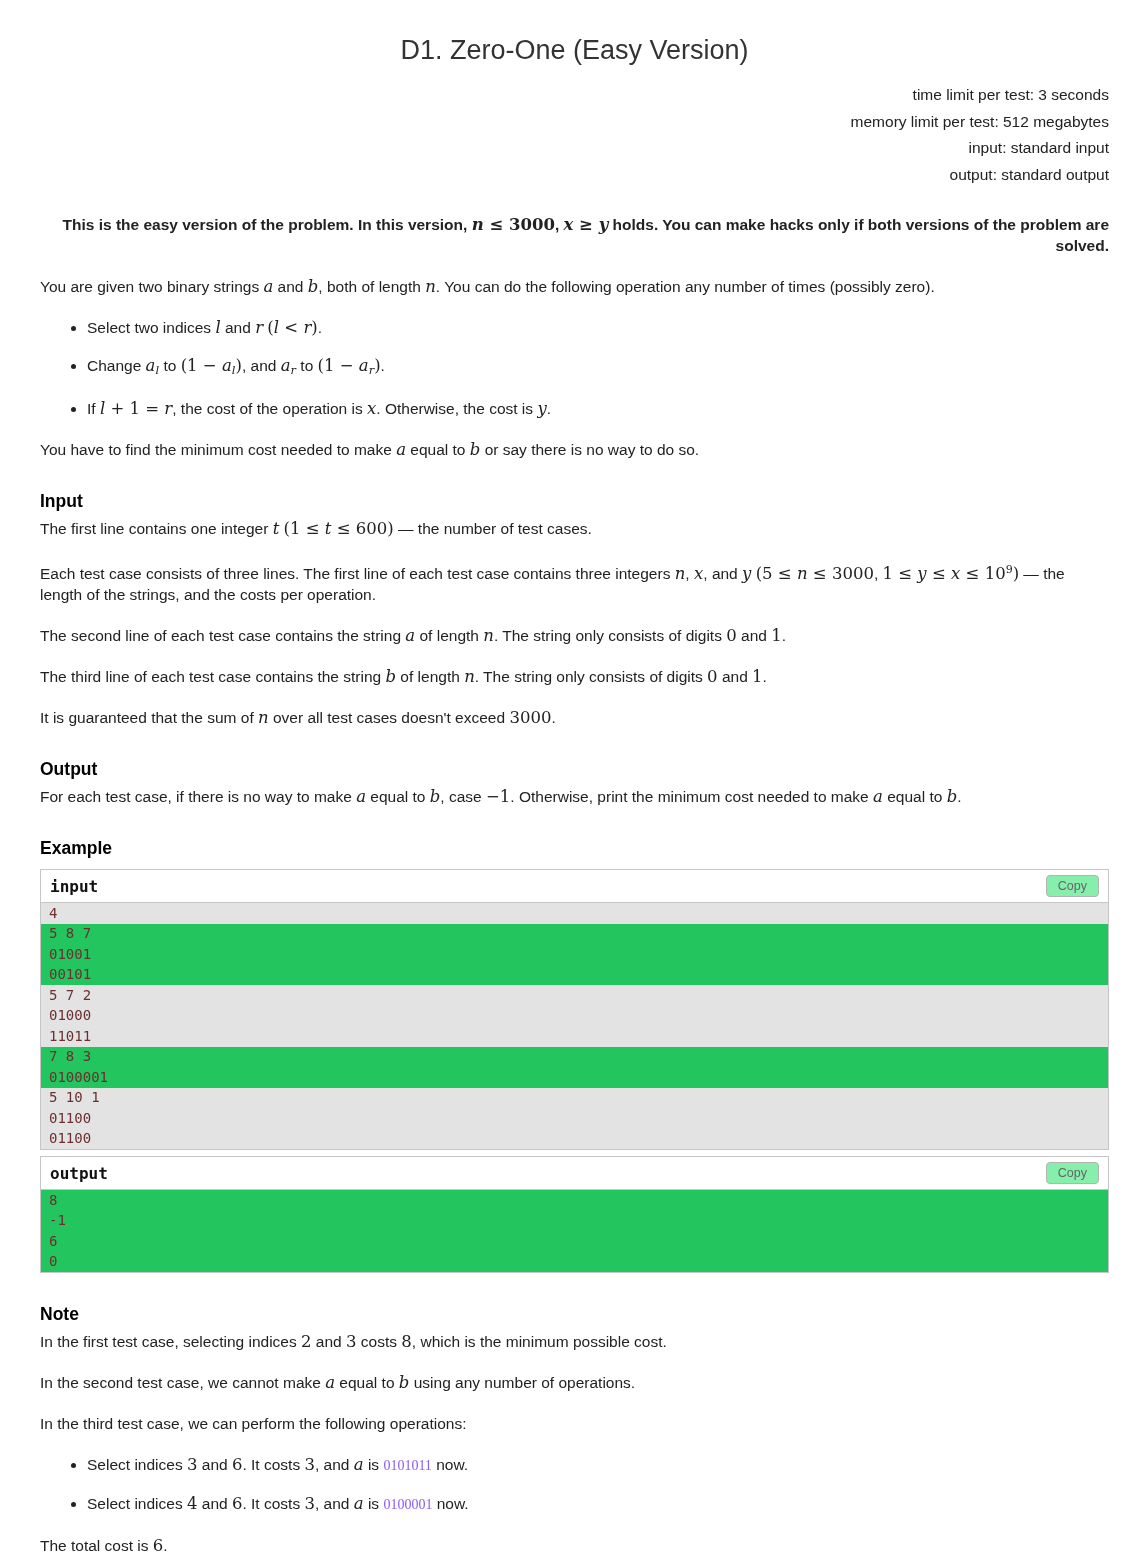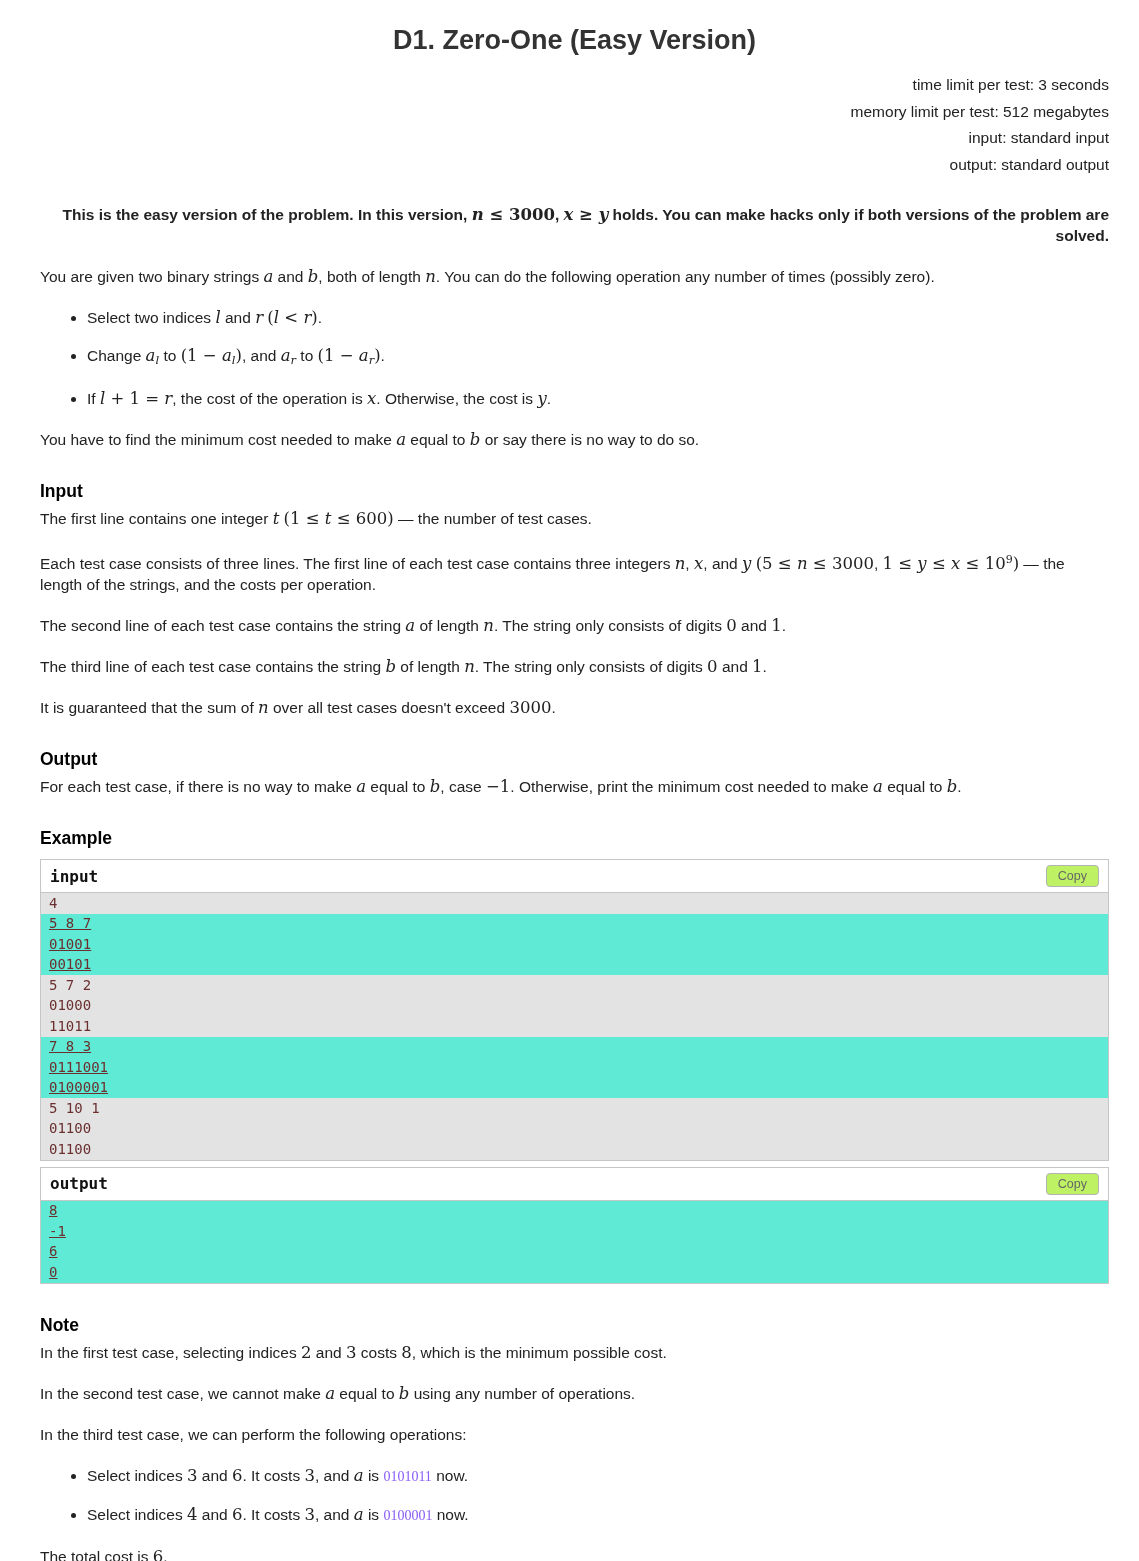--- a/index.html
+++ b/index.html
@@ -3,21 +3,21 @@
 <meta charset="utf-8">
 <style>
   html,body { margin:0; padding:0; background:#ffffff; }
   body {
     width:1139px; min-height:1561px; position:relative;
     font-family:"Liberation Sans","DejaVu Sans",sans-serif;
     color:#222; font-size:15.5px; line-height:21px;
   }
   .page { padding:14px 30px 46px 40px; }
 
-  .problem-title { text-align:center; font-size:27px; line-height:32px; color:#333; font-weight:700; margin:10px 0 16px; }
+  .problem-title { text-align:center; font-size:27px; line-height:32px; color:#333; font-weight:400; margin:20px 0 16px; }
   .limits { text-align:right; font-size:15.5px; line-height:26.5px; color:#222; }
 
   p { margin:20px 0; }
   .bold-p { font-weight:700; margin-top:26px;text-align:right; }
   h2 { font-size:17.5px; line-height:22px; color:#000; font-weight:700; margin:30px 0 0; }
   h2 + p { margin-top:6px; }
 
   ul { margin:14px 0 18px; padding-left:47px; }
   li { margin:17px 0; }
 
@@ -26,25 +26,25 @@
   .mrm { font-family:"DejaVu Serif","Liberation Serif",serif; font-size:16.5px; }
   .msub{ font-family:"DejaVu Serif","Liberation Serif",serif; font-style:italic; font-size:11.5px; vertical-align:-3px; }
   .msup{ font-family:"DejaVu Serif","Liberation Serif",serif; font-size:11px; vertical-align:6px; }
   .mono{ font-family:Liberation Serif, serif; font-size:14px; color:#8b5cf6; }
 
   
   .example-box { border:1px solid #c6c6c6; margin-top:10px; }
   .example-box.out-box { margin-top:6px; }
   .example-header { display:flex; justify-content:space-between; align-items:center; padding:5px 9px; background:#fff; border-bottom:1px solid #c6c6c6; }
   .example-title { font-family:"DejaVu Sans Mono","Liberation Mono",monospace; font-weight:700; font-size:16px; color:#111; }
-  .copy-btn { font-family:"Liberation Sans",sans-serif; font-size:12.5px; color:#666; border:1px solid #b3b3b3; border-radius:4px; padding:3px 11px; background:#bef264; cursor:pointer; }
+  .copy-btn { font-family:"Liberation Sans",sans-serif; font-size:12.5px; color:#666; border:1px solid #b3b3b3; border-radius:4px; padding:3px 11px; background:#86efac; cursor:pointer; }
   .example-lines { font-family:"DejaVu Sans Mono","Liberation Mono",monospace; font-size:14px; color:#6b2f2f; }
   .tl { padding:1.5px 8px; line-height:17.5px; white-space:pre; }
   .g-dark  { background:#e3e3e3; }
-  .g-light { background:#5eead4;text-decoration:underline; }
+  .g-light { background:#22c55e; }
 </style>
 </head>
 <body>
 
 <div class="page">
 
   <div>
     <div class="problem-title">D1. Zero-One (Easy Version)</div>
     <div class="limits">time limit per test: 3 seconds</div>
     <div class="limits">memory limit per test: 512 megabytes</div>
@@ -82,21 +82,20 @@
     </div>
     <div class="example-lines">
       <div class="tl g-dark">4</div>
       <div class="tl g-light">5 8 7</div>
       <div class="tl g-light">01001</div>
       <div class="tl g-light">00101</div>
       <div class="tl g-dark">5 7 2</div>
       <div class="tl g-dark">01000</div>
       <div class="tl g-dark">11011</div>
       <div class="tl g-light">7 8 3</div>
-      <div class="tl g-light">0111001</div>
       <div class="tl g-light">0100001</div>
       <div class="tl g-dark">5 10 1</div>
       <div class="tl g-dark">01100</div>
       <div class="tl g-dark">01100</div>
     </div>
   </div>
 
   <div class="example-box out-box">
     <div class="example-header">
       <span class="example-title">output</span>

